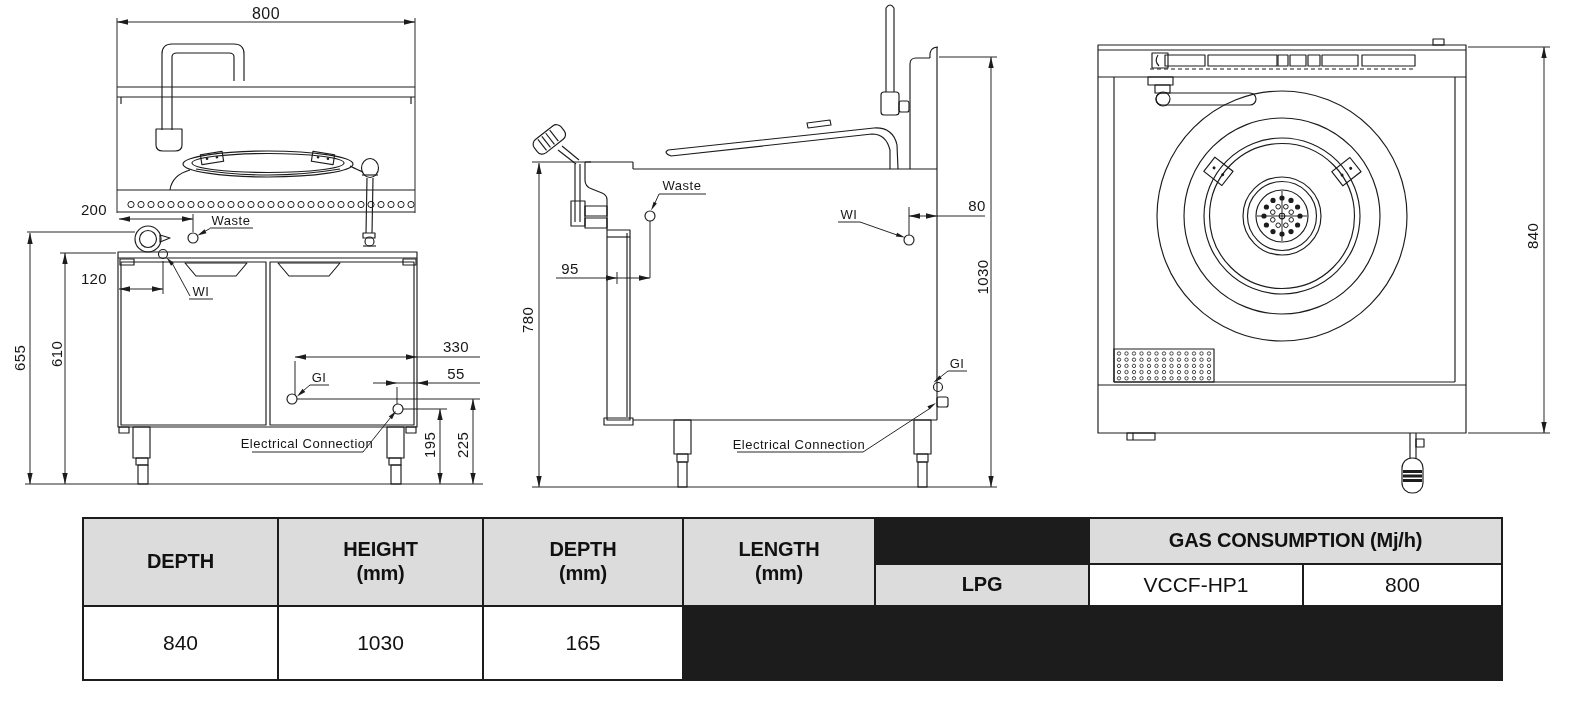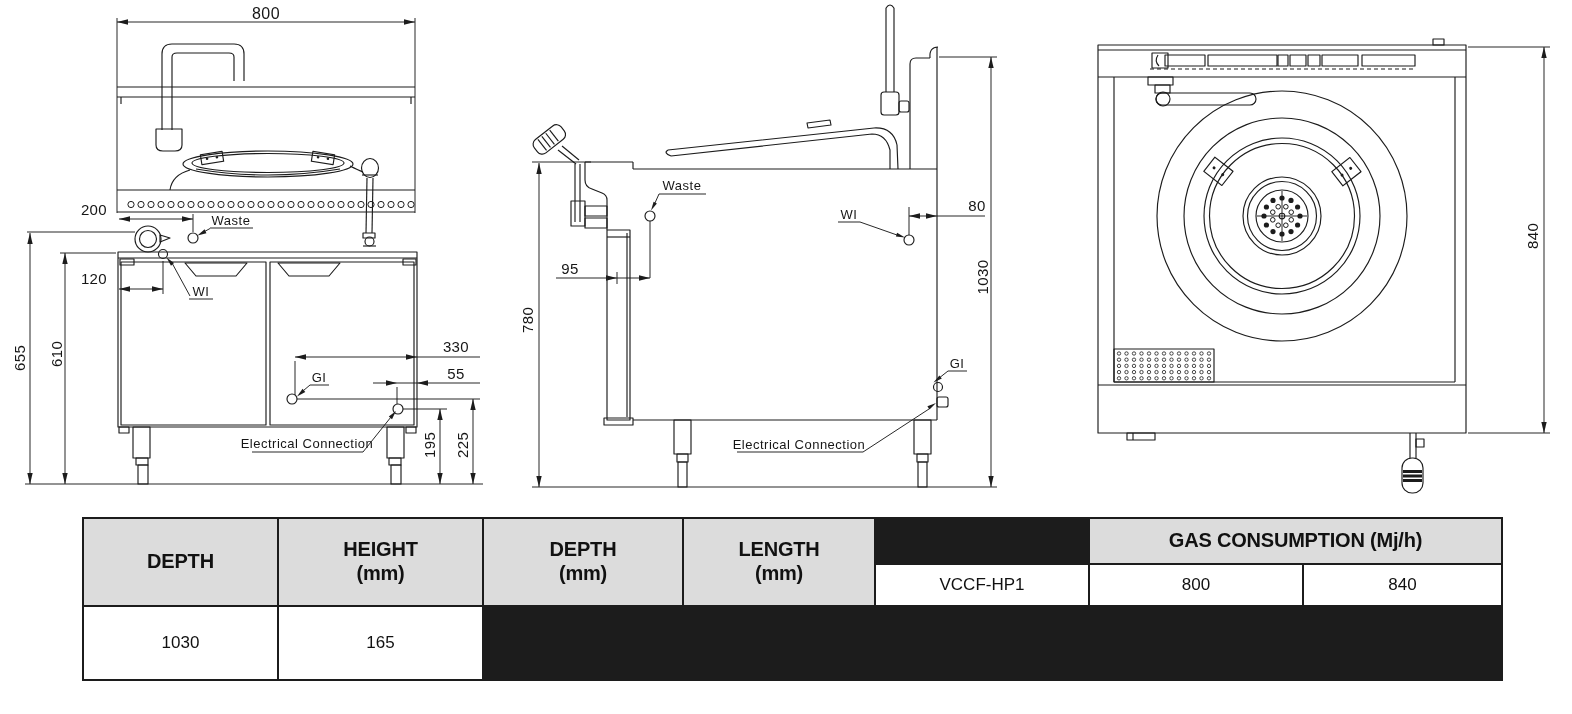--- a/index.html
+++ b/index.html
@@ -13,21 +13,21 @@
   .lg{font-size:16px}
   .sm{font-size:13px;letter-spacing:.5px}
   .mid{text-anchor:middle}
   .rot{text-anchor:middle;dominant-baseline:central}
   
   .spec{position:absolute;left:82px;top:517px;display:grid;
         grid-template-columns:193px 203px 198px 190px 212px 212px 197px;
         grid-template-rows:44px 40px 72px;gap:2px;background:#1c1c1c;border:2.5px solid #1c1c1c}
   .hc{background:#dcdcdc;display:flex;flex-direction:column;align-items:center;justify-content:center;
       font-weight:700;font-size:20px;line-height:1.18;letter-spacing:-.2px;color:#111}
-  .bc{background:#fff;display:flex;align-items:center;justify-content:center;font-size:17px;color:#111}
+  .bc{background:#fff;display:flex;align-items:center;justify-content:center;font-size:21px;color:#111}
   .rspan{grid-row:1/3}
   .gas{grid-column:6/8}
 </style>
 </head>
 <body>
 
 <svg width="1572" height="714" viewBox="0 0 1572 714">
 
   <g>
 
@@ -503,18 +503,21 @@
     <span>DEPTH</span>
     <span>(mm)</span>
   </div>
   <div class="hc rspan">
     <span>LENGTH</span>
     <span>(mm)</span>
   </div>
   <div class="hc gas">
     <span>GAS CONSUMPTION (Mj/h)</span>
   </div>
+  <div class="hc">
+    <span>LPG</span>
+  </div>
   <div class="bc">VCCF-HP1</div>
   <div class="bc">800</div>
   <div class="bc">840</div>
   <div class="bc">1030</div>
   <div class="bc">165</div>
 </div>
 
 </body></html>

